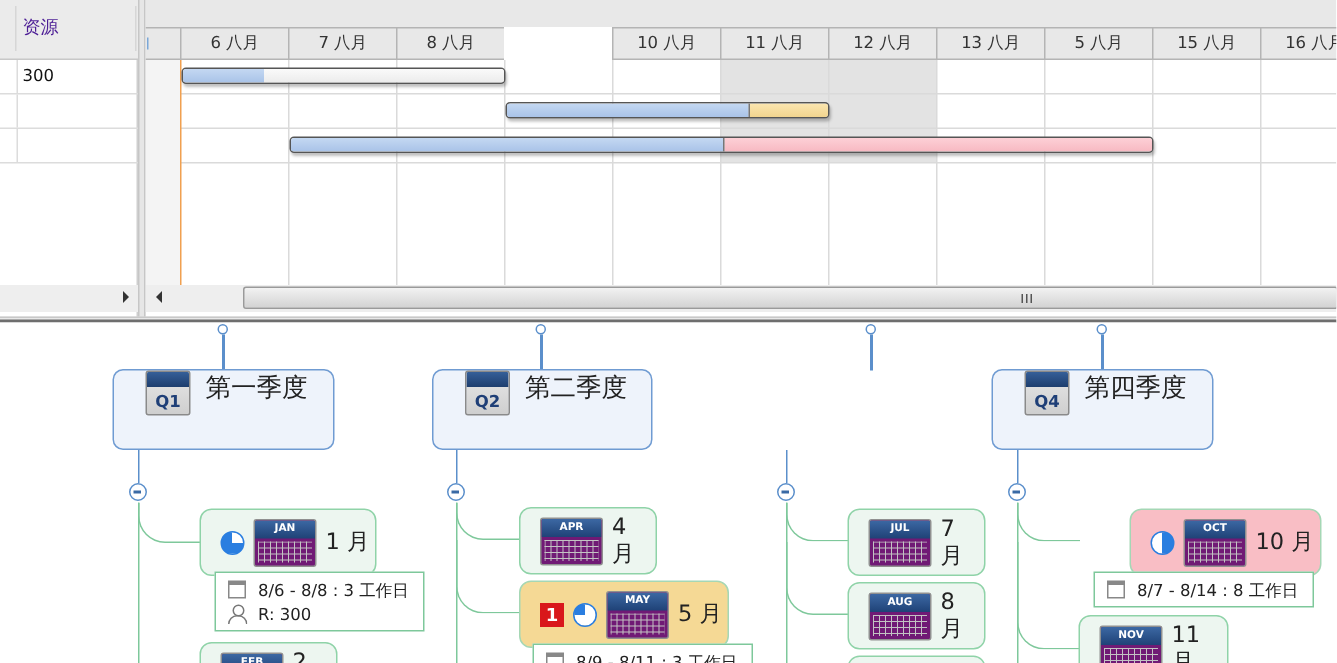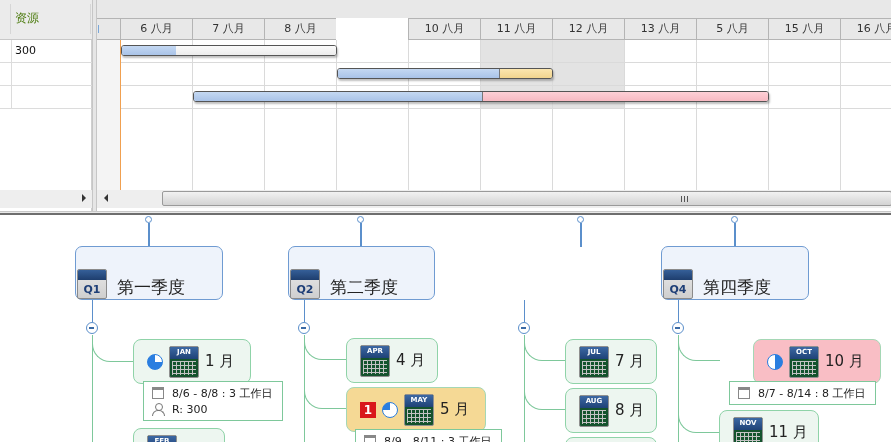--- a/index.html
+++ b/index.html
@@ -4,21 +4,21 @@
 <style>
   * { box-sizing: border-box; margin: 0; padding: 0; }
   body { width: 891px; height: 442px; overflow: hidden; background: #fff; font-family: "DejaVu Sans", "Liberation Sans", sans-serif; position: relative; }
 
   
   .gantt { position: absolute; left: 0; top: 0; width: 891px; height: 212px; background: #fff; }
   .left-grid { position: absolute; left: 0; top: 0; width: 92px; height: 212px; border-right: 1px solid #cfcfcf; }
   .left-head { position: absolute; left: 0; top: 0; width: 92px; height: 40px; background: #ebebeb; border-bottom: 1px solid #c8c8c8; }
   .left-head .col-sep { position: absolute; left: 10px; top: 4px; width: 1px; height: 30px; background: #d6d6d6; }
   .left-head .col-sep2 { position: absolute; left: 90px; top: 4px; width: 1px; height: 30px; background: #d6d6d6; }
-  .left-head .title { position: absolute; left: 15px; top: 10px; font-size: 12px; color: #4d7c0f; }
+  .left-head .title { position: absolute; left: 15px; top: 10px; font-size: 12px; color: #4c1d95; }
   .left-row { position: absolute; left: 0; width: 92px; height: 23px; border-bottom: 1px solid #dcdcdc; }
   .left-row .cell-sep { position: absolute; left: 11px; top: 0; width: 1px; height: 22px; background: #dcdcdc; }
   .left-row .val { position: absolute; left: 15px; top: 4px; font-size: 11px; color: #111; }
   .left-scroll { position: absolute; left: 0; top: 190px; width: 92px; height: 18px; background: #eeeeee; }
   .left-scroll .arrow { position: absolute; right: 6px; top: 4px; width: 0; height: 0; border-top: 4px solid transparent; border-bottom: 4px solid transparent; border-left: 4px solid #333; }
 
   .splitter { position: absolute; left: 92px; top: 0; width: 5px; height: 212px; background: #e6e6e6; border-left: 1px solid #c6c6c6; border-right: 1px solid #c6c6c6; }
 
   .right-grid { position: absolute; left: 97px; top: 0; width: 794px; height: 212px; overflow: hidden; }
   .top-band { position: absolute; left: 0; top: 0; width: 794px; height: 18px; background: #e8e8e8; }
@@ -43,36 +43,36 @@
   .gantt-scroll .thumb { position: absolute; left: 65px; top: 1px; width: 730px; height: 15px; border: 1px solid #9a9a9a; border-radius: 2px; background: linear-gradient(#f2f2f2, #d3d3d3); }
   .gantt-scroll .grip { position: absolute; left: 518px; top: 4px; width: 7px; height: 6px; border-left: 1px solid #555; border-right: 1px solid #555; }
   .gantt-scroll .grip::after { content: ""; position: absolute; left: 2px; top: 0; width: 1px; height: 6px; background: #555; }
 
   .divider { position: absolute; left: 0; top: 211px; width: 891px; height: 4px; border-top: 1px solid #c8c8c8; border-bottom: 2px solid #6e6e6e; background: #e8e8e8; }
 
   
   .map { position: absolute; left: 0; top: 215px; width: 891px; height: 227px; background: #fff; overflow: hidden; }
   .conn-v { position: absolute; width: 2px; background: #5b8fcb; }
   .conn-dot { position: absolute; width: 7px; height: 7px; border-radius: 50%; border: 1.5px solid #5b8fcb; background: #fff; }
-  .q-node { position: absolute; height: 54px; border: 1px solid #6f9bd2; border-radius: 7px; background: #eef3fb; display: flex; align-items: flex-end; padding-left: 1px; }
+  .q-node { position: absolute; height: 54px; border: 1px solid #6f9bd2; border-radius: 7px; background: #eef3fb; display: flex; align-items: flex-start; padding-left: 21px; }
   .q-icon { width: 30px; height: 30px; border: 1px solid #8a8a8a; border-radius: 2px; background: linear-gradient(#e7e7e7, #cfcfcf); position: relative; overflow: hidden; margin-right: 10px; flex-shrink: 0; }
   .q-icon .top { position: absolute; left: 0; top: 0; width: 100%; height: 10px; background: linear-gradient(#355f98, #1e3e6e); }
   .q-icon .txt { position: absolute; left: 0; top: 13px; width: 100%; text-align: center; font-size: 11px; font-weight: bold; color: #1f3f77; font-family: "DejaVu Sans", sans-serif; }
   .q-label { font-size: 17px; color: #222; }
 
   .trunk { position: absolute; width: 1px; background: #7ec89b; }
   .collapse { position: absolute; width: 12px; height: 12px; border: 1.5px solid #5b8fcb; border-radius: 50%; background: #fff; }
   .collapse::after { content: ""; position: absolute; left: 2px; top: 4px; width: 5px; height: 1.5px; background: #3a6aa5; }
   .branch { position: absolute; border-left: 1px solid #7ec89b; border-bottom: 1px solid #7ec89b; border-bottom-left-radius: 18px; }
 
   .m-node { position: absolute; height: 45px; border: 1px solid #8fd3a8; border-radius: 8px; background: #edf6f0; display: flex; align-items: center; padding-left: 13px; }
   .m-node.yellow { background: #f5d995; border-color: #a5d7b5; }
   .m-node.pink { background: #f9bec5; border-color: #a5d7b5; }
   .m-label { font-size: 15px; color: #222; margin-left: 6px; }
-  .cal { width: 30px; height: 32px; border: 1px solid #909090; border-radius: 2px; background: #14532d; position: relative; overflow: hidden; flex-shrink: 0; }
+  .cal { width: 42px; height: 32px; border: 1px solid #909090; border-radius: 2px; background: #701a75; position: relative; overflow: hidden; flex-shrink: 0; }
   .cal .top { position: absolute; left: 0; top: 0; width: 100%; height: 12px; background: linear-gradient(#3c68a3, #1f4277); }
   .cal .mon { position: absolute; left: 0; top: 1px; width: 100%; text-align: center; font-size: 7px; font-weight: bold; color: #fff; }
   .cal .gridp { position: absolute; left: 2px; top: 14px; right: 2px; bottom: 2px; background-image: linear-gradient(90deg, #c3c3c3 1px, transparent 1px), linear-gradient(#c3c3c3 1px, transparent 1px); background-size: 4px 4px; }
   .pie { width: 16px; height: 16px; border-radius: 50%; flex-shrink: 0; margin-right: 6px; }
   .pie.q75 { background: conic-gradient(#fff 0 25%, #2a7ee0 25% 100%); border: 1.5px solid #2a7ee0; }
   .pie.q50 { background: conic-gradient(#2a7ee0 0 50%, #fff 50% 100%); border: 1.5px solid #2a7ee0; }
   .pie.q25 { background: conic-gradient(#fff 0 75%, #2a7ee0 75% 100%); border: 1.5px solid #2a7ee0; }
   .prio { width: 16px; height: 16px; background: #d9171b; color: #fff; font-size: 12px; font-weight: bold; text-align: center; line-height: 16px; margin-right: 6px; flex-shrink: 0; }
 
   .info { position: absolute; border: 1px solid #7ec89b; background: #fff; font-size: 11px; color: #222; padding: 3px 6px 3px 8px; }

